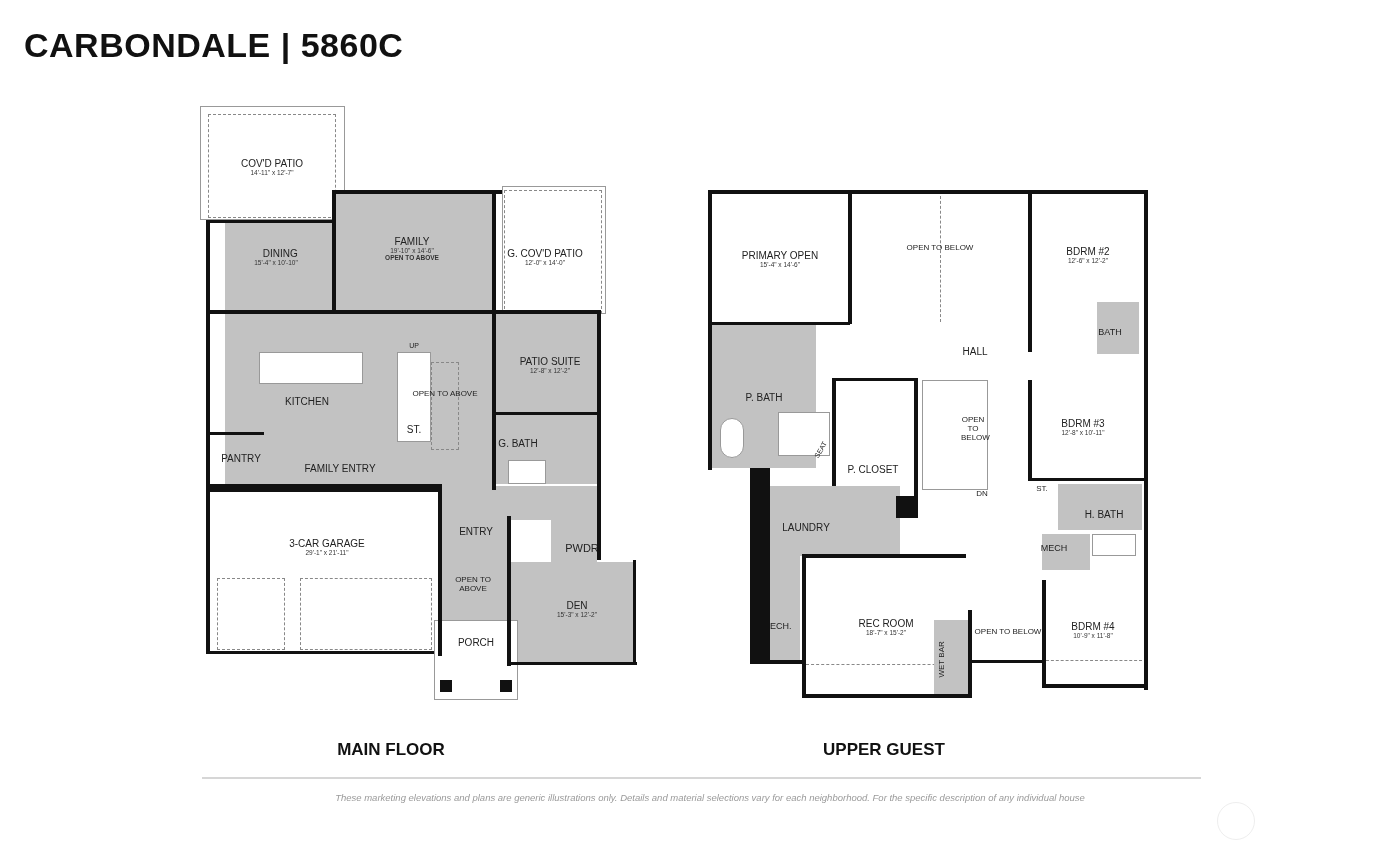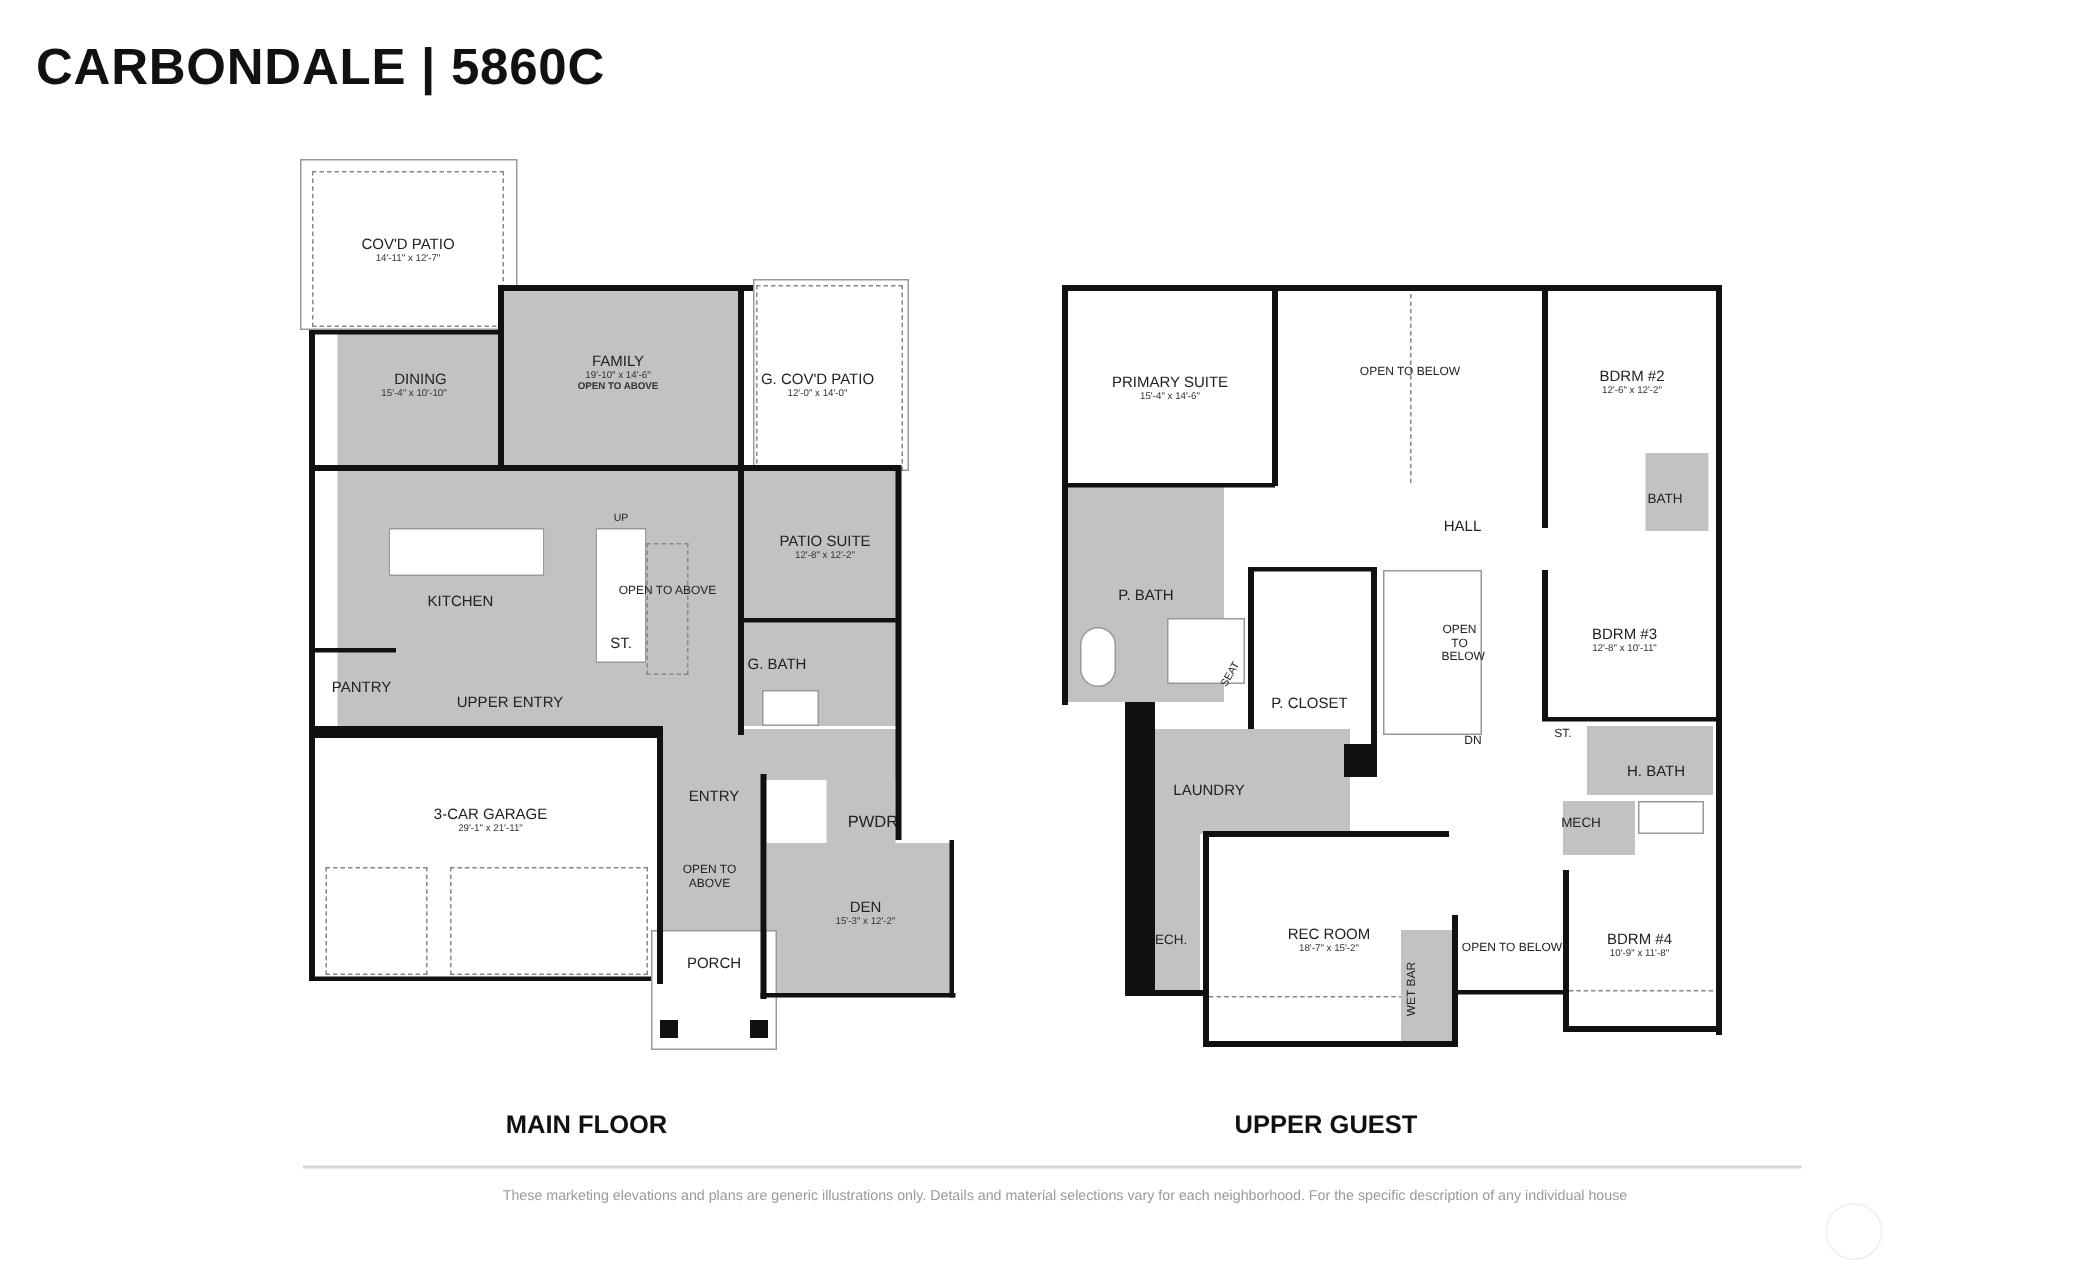--- a/index.html
+++ b/index.html
@@ -10,21 +10,21 @@
   .gray { background:#c2c2c2; }
   .white { background:#ffffff; }
   .wall { position:absolute; background:#111; }
   .dash { position:absolute; border:1.5px dashed #888; box-sizing:border-box; }
   .thin { position:absolute; border:1px solid #999; box-sizing:border-box; background:#fff; }
   .lbl { position:absolute; text-align:center; font-size:10px; color:#222; line-height:1.1; transform:translateX(-50%); white-space:nowrap; }
   .lbl .dim { display:block; font-size:6.5px; color:#333; }
   .lbl .sub { display:block; font-size:6.5px; color:#333; font-weight:700; }
   .floor-label { position:absolute; font-size:17px; font-weight:700; transform:translateX(-50%); }
   .rule { position:absolute; left:202px; top:777px; width:999px; height:2px; background:#d6d6d6; }
-  .disclaimer { position:absolute; left:230px; top:793px; width:960px; text-align:center; font-size:9.5px; line-height:10.5px; color:#9a9a9a; }
+  .disclaimer { position:absolute; left:230px; top:793px; width:960px; text-align:center; font-size:9.5px; line-height:10.5px; color:#9a9a9a;font-style:italic; }
   .badge { position:absolute; left:1217px; top:802px; width:36px; height:36px; border:1.5px solid #eeeeee; border-radius:50%; }
 </style>
 </head>
 <body>
 
 <div class="title">CARBONDALE | 5860C</div>
 
 <div class="plan" style="left:0;top:0;width:700px;height:664px;">
 
   <div class="thin" style="left:200px;top:106px;width:145px;height:114px;"></div>
@@ -38,21 +38,21 @@
   <div class="lbl" style="left:412px;top:236px;"><span>FAMILY</span><span class="dim">19'-10" x 14'-6"</span><span class="sub">OPEN TO ABOVE</span></div>
 
   <div class="thin" style="left:502px;top:186px;width:104px;height:128px;"></div>
   <div class="dash" style="left:504px;top:190px;width:98px;height:124px;"></div>
   <div class="lbl" style="left:545px;top:248px;"><span>G. COV'D PATIO</span><span class="dim">12'-0" x 14'-0"</span></div>
 
   <div class="room gray" style="left:225px;top:314px;width:270px;height:172px;"></div>
   <div class="thin" style="left:259px;top:352px;width:104px;height:32px;"></div>
   <div class="lbl" style="left:307px;top:396px;"><span>KITCHEN</span></div>
   <div class="lbl" style="left:241px;top:453px;"><span>PANTRY</span></div>
-  <div class="lbl" style="left:340px;top:463px;"><span>UPPER ENTRY</span></div>
+  <div class="lbl" style="left:340px;top:463px;"><span>FAMILY ENTRY</span></div>
 
   <div class="thin" style="left:397px;top:352px;width:34px;height:90px;background:#fff;"></div>
   <div class="lbl" style="left:414px;top:342px;font-size:7px;"><span>UP</span></div>
   <div class="lbl" style="left:414px;top:424px;"><span>ST.</span></div>
   <div class="dash" style="left:431px;top:362px;width:28px;height:88px;"></div>
   <div class="lbl" style="left:445px;top:390px;font-size:8px;"><span>OPEN TO ABOVE</span></div>
 
   <div class="room gray" style="left:495px;top:314px;width:103px;height:100px;"></div>
   <div class="lbl" style="left:550px;top:356px;"><span>PATIO SUITE</span><span class="dim">12'-8" x 12'-2"</span></div>
   <div class="room gray" style="left:495px;top:414px;width:55px;height:70px;"></div>
@@ -95,21 +95,21 @@
   <div class="wall" style="left:206px;top:484px;width:236px;height:4px;"></div>
   <div class="wall" style="left:208px;top:432px;width:56px;height:3px;"></div>
   <div class="wall" style="left:493px;top:412px;width:105px;height:3px;"></div>
 </div>
 
 <div class="floor-label" style="left:391px;top:740px;">MAIN FLOOR</div>
 
 <div class="plan" style="left:0;top:0;width:1400px;height:850px;">
   <div class="room white" style="left:710px;top:192px;width:436px;height:506px;"></div>
 
-  <div class="lbl" style="left:780px;top:250px;"><span>PRIMARY SUITE</span><span class="dim">15'-4" x 14'-6"</span></div>
+  <div class="lbl" style="left:780px;top:250px;"><span>PRIMARY OPEN</span><span class="dim">15'-4" x 14'-6"</span></div>
   <div class="dash" style="left:940px;top:196px;width:1px;height:126px;border-width:0 0 0 1.5px;"></div>
   <div class="lbl" style="left:940px;top:244px;font-size:8px;"><span>OPEN TO BELOW</span></div>
   <div class="lbl" style="left:1088px;top:246px;"><span>BDRM #2</span><span class="dim">12'-6" x 12'-2"</span></div>
 
   <div class="room gray" style="left:1097px;top:302px;width:42px;height:52px;"></div>
   <div class="lbl" style="left:1110px;top:328px;font-size:9px;"><span>BATH</span></div>
 
   <div class="lbl" style="left:975px;top:346px;"><span>HALL</span></div>
 
   <div class="room gray" style="left:712px;top:324px;width:104px;height:144px;"></div>

